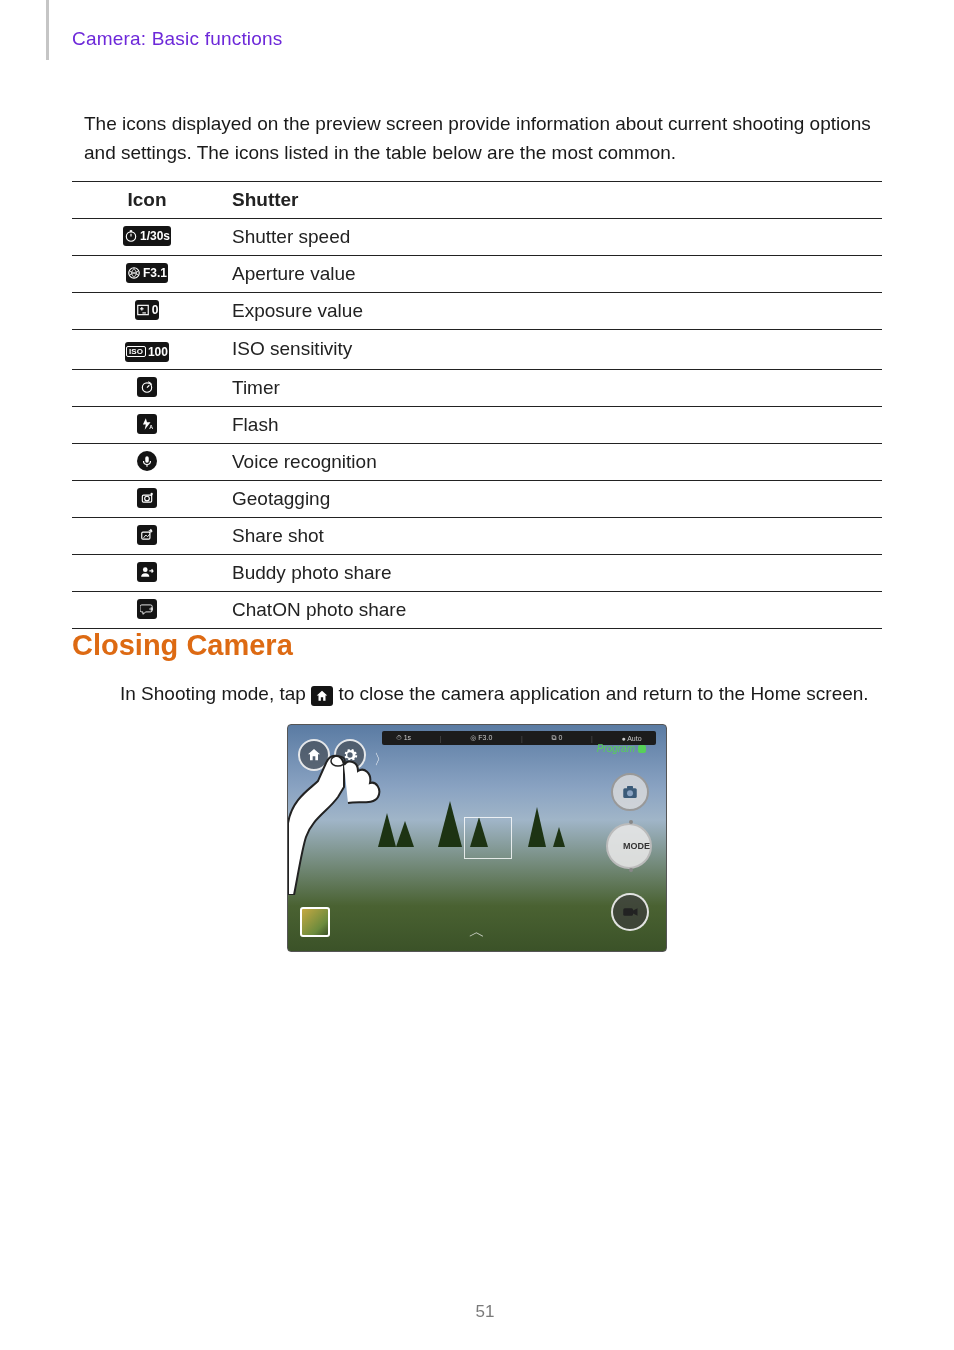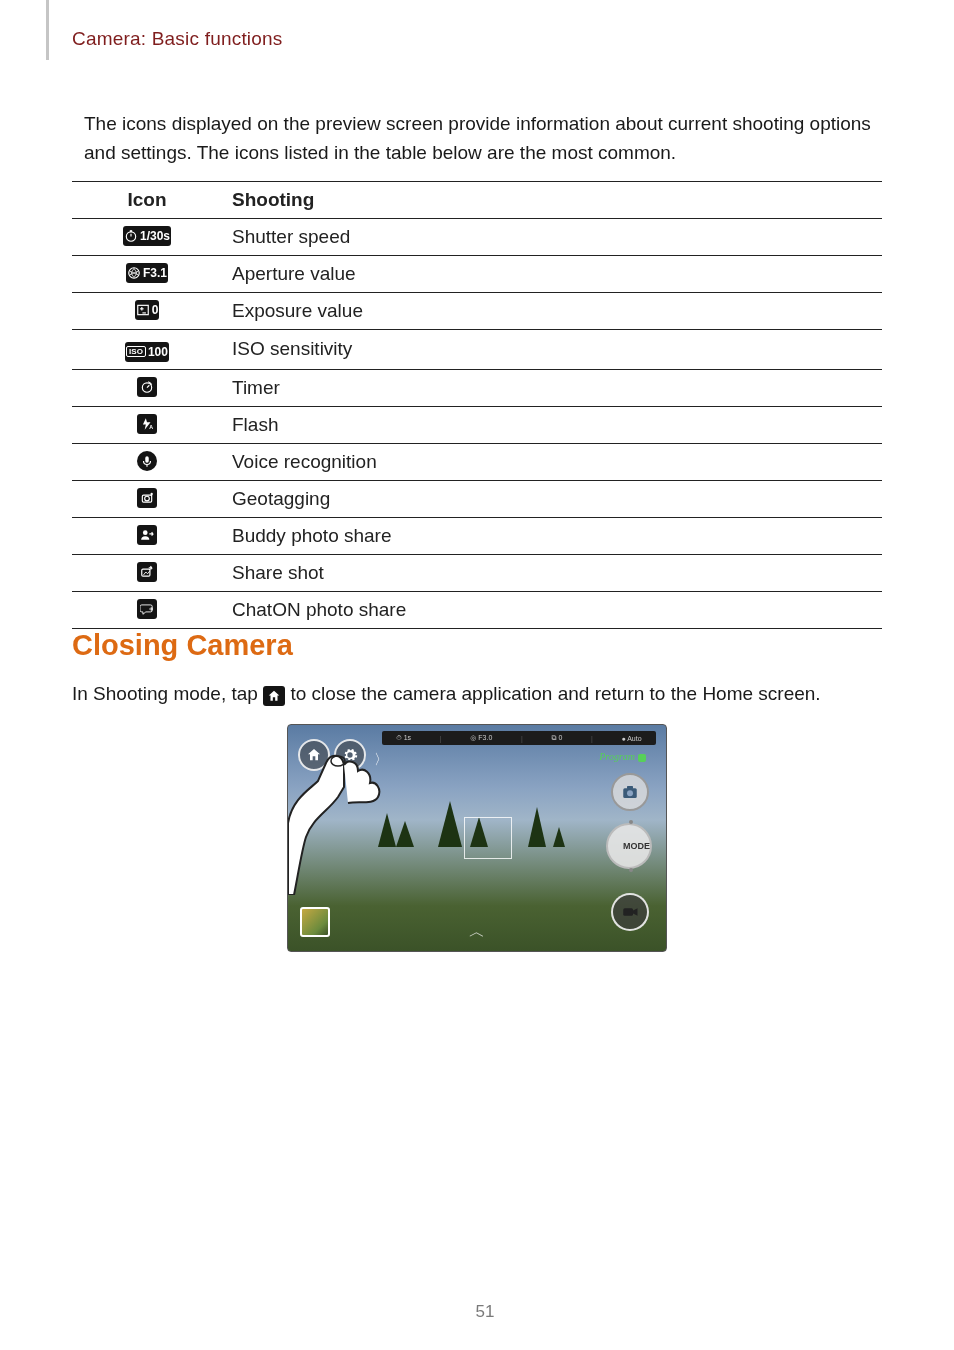--- a/index.html
+++ b/index.html
@@ -17,21 +17,21 @@
       top: 0;
       width: 3px;
       height: 60px;
       background: #c5c5c5;
     }
     .content {
       padding: 28px 72px 0 72px;
     }
     .breadcrumb {
       font-size: 19px;
-      color: #7f1d1d;
+      color: #6d28d9;
       font-weight: 400;
       margin-bottom: 60px;
       letter-spacing: 0.2px;
     }
     h2.section-title {
       color: #dd6a13;
       font-size: 29px;
       font-weight: 600;
       margin-bottom: 18px;
     }
@@ -74,20 +74,21 @@
       font-weight: 600;
       border-radius: 3px;
       gap: 2px;
     }
     .badge svg { width: 14px; height: 14px; }
     .closing-text {
       font-size: 19px;
       line-height: 1.5;
       color: #1a1a1a;
       margin-bottom: 16px;
+      margin-left: 48px;
     }
     .home-inline {
       display: inline-flex;
       align-items: center;
       justify-content: center;
       width: 22px;
       height: 20px;
       background: #141414;
       border-radius: 3px;
       vertical-align: -3px;
@@ -133,25 +134,24 @@
     .circle-gear { left: 46px; top: 14px; width: 32px; height: 32px; }
     .chev-right {
       position: absolute;
       left: 86px; top: 26px;
       color: rgba(255,255,255,0.85);
       font-size: 14px; font-weight: 300;
     }
     .label-program {
       position: absolute;
       right: 20px;
-      top: 26px;
+      top: 18px;
       font-size: 10px;
       color: #57d059;
       font-style: italic;
-      font-family: Liberation Serif, serif;
     }
     .label-program .dot { display:inline-block; width:8px; height:8px; background:#57d059; border-radius:2px; margin-left:3px; vertical-align: middle;}
     .rt-shutter { right: 17px; top: 48px; width:38px; height:38px; background: rgba(220,220,220,0.8); border-color:#999; }
     .rt-mode {
       position: absolute;
       right: 14px; top: 98px;
       width: 46px; height: 46px;
       border-radius: 50%;
       background: rgba(230,230,230,0.9);
       border: 2px solid #bbb;
@@ -212,21 +212,21 @@
 
 <div class="content">
   <div class="breadcrumb">Camera: Basic functions</div>
 
   <p class="body-text">The icons displayed on the preview screen provide information about current shooting options and settings. The icons listed in the table below are the most common.</p>
 
   <table class="icon-table">
     <thead>
       <tr>
         <th>Icon</th>
-        <th>Shooting</th>
+        <th>Shutter</th>
       </tr>
     </thead>
     <tbody>
       <tr>
         <td class="icon-cell">
           <span class="badge">
             <svg viewBox="0 0 24 24" fill="#fff">
                 <circle cx="12" cy="13" r="8" stroke="#fff" stroke-width="2" fill="none"></circle>
                 <line x1="12" y1="13" x2="12" y2="8" stroke="#fff" stroke-width="2"></line>
                 <rect x="10" y="2" width="4" height="3" fill="#fff"></rect>
@@ -315,39 +315,39 @@
                 <path d="M18 5 a 2 2 0 1 1 4 0 c0 2 -2 4 -2 4 s-2 -2 -2 -4" fill="#fff"></path>
               </svg>
           </span>
         </td>
         <td>Geotagging</td>
       </tr>
       <tr>
         <td class="icon-cell">
           <span class="badge" style="padding:0 3px;">
             <svg viewBox="0 0 24 24" fill="#fff">
+                <rect x="3" y="7" width="14" height="12" rx="2" stroke="#fff" stroke-width="2" fill="none"></rect>
+                <path d="M6 17 L10 12 L13 15 L17 10" stroke="#fff" stroke-width="1.5" fill="none"></path>
+                <path d="M15 5 L20 5 L18 2 M20 5 L18 8" stroke="#fff" stroke-width="2" fill="none"></path>
+              </svg>
+          </span>
+        </td>
+        <td>Share shot</td>
+      </tr>
+      <tr>
+        <td class="icon-cell">
+          <span class="badge" style="padding:0 3px;">
+            <svg viewBox="0 0 24 24" fill="#fff">
                 <circle cx="9" cy="8" r="4"></circle>
                 <path d="M2 20 a7 6 0 0 1 14 0 Z"></path>
                 <path d="M16 10 L22 10 L20 7 M22 10 L20 13" stroke="#fff" stroke-width="2" fill="none"></path>
               </svg>
           </span>
         </td>
         <td>Buddy photo share</td>
-      </tr>
-      <tr>
-        <td class="icon-cell">
-          <span class="badge" style="padding:0 3px;">
-            <svg viewBox="0 0 24 24" fill="#fff">
-                <rect x="3" y="7" width="14" height="12" rx="2" stroke="#fff" stroke-width="2" fill="none"></rect>
-                <path d="M6 17 L10 12 L13 15 L17 10" stroke="#fff" stroke-width="1.5" fill="none"></path>
-                <path d="M15 5 L20 5 L18 2 M20 5 L18 8" stroke="#fff" stroke-width="2" fill="none"></path>
-              </svg>
-          </span>
-        </td>
-        <td>Share shot</td>
       </tr>
       <tr>
         <td class="icon-cell">
           <span class="badge" style="padding:0 3px;">
             <svg viewBox="0 0 24 24" fill="#fff">
                 <path d="M3 5 h15 a3 3 0 0 1 3 3 v6 a3 3 0 0 1 -3 3 h-8 l-5 4 v-4 h-2 a3 3 0 0 1 -3 -3 v-6 a3 3 0 0 1 3 -3 Z" stroke="#fff" stroke-width="1.5" fill="none"></path>
                 <path d="M16 12 L21 12 L19 9 M21 12 L19 15" stroke="#fff" stroke-width="1.7" fill="none"></path>
               </svg>
           </span>
         </td>

